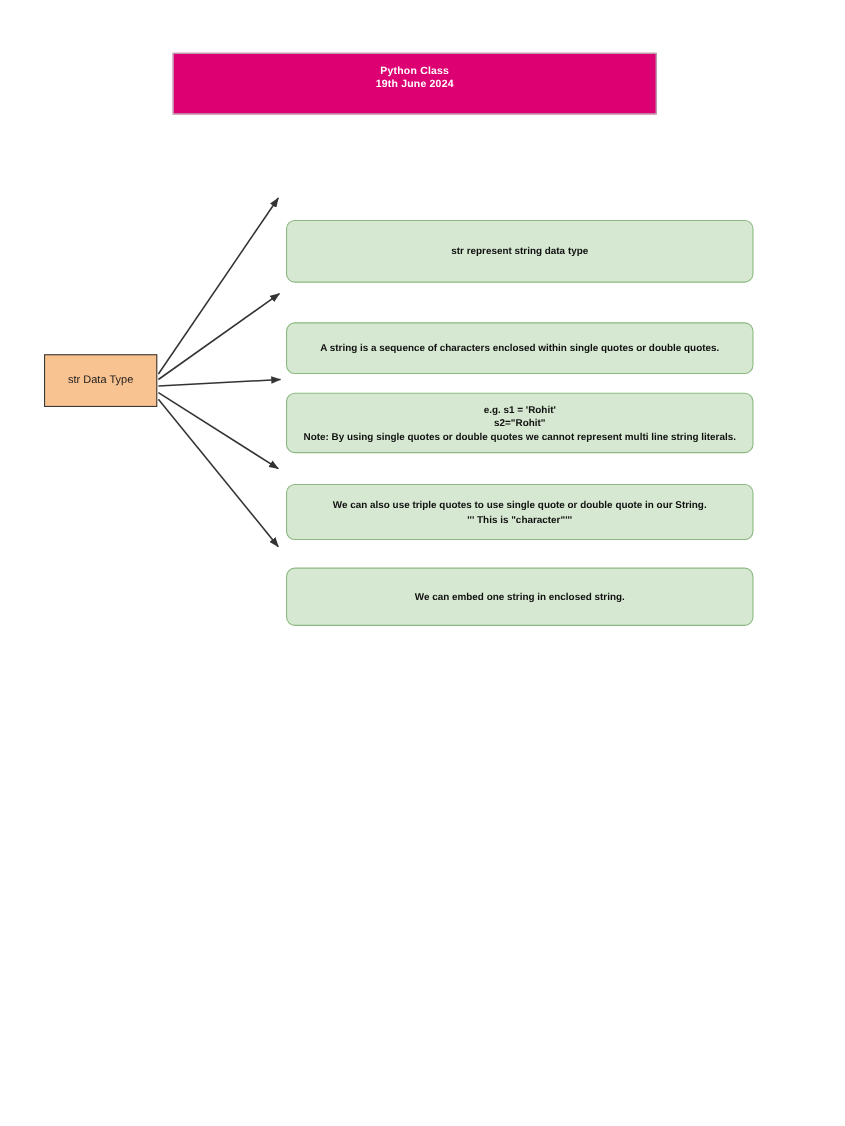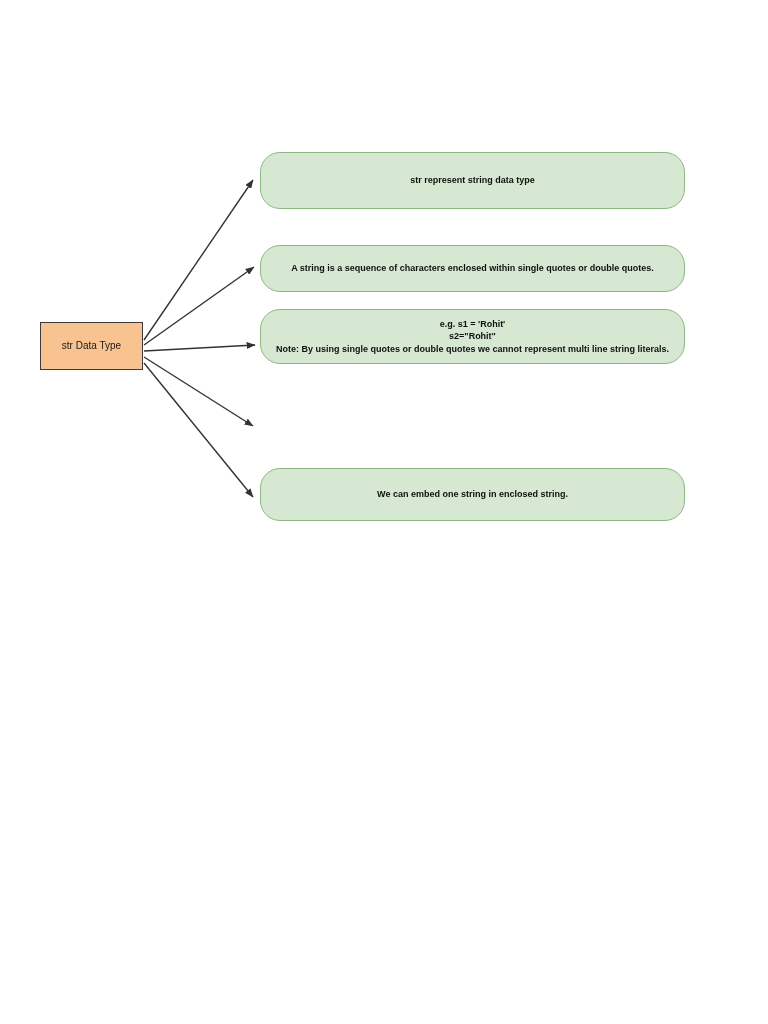--- a/index.html
+++ b/index.html
@@ -68,26 +68,27 @@
     line-height: 12px;
   }
 
   
   .leaf {
     position: absolute;
     left: 260px;
     width: 425px;
     background: #d6e8d1;
     border: 1px solid #8cb982;
-    border-radius: 20px;
+    border-radius: 8px;
     box-sizing: border-box;
     display: flex;
     align-items: center;
     justify-content: center;
     padding: 20px 8px;
+    margin-top: 48px;
   }
   .leaf-text {
     font-size: 9px;
     font-weight: bold;
     color: #101010;
     line-height: 12.5px;
     text-align: center;
     white-space: pre-line;
   }
   .leaf-text.left-align {
@@ -108,20 +109,24 @@
     width: 768px;
     height: 1024px;
     pointer-events: none;
   }
 </style>
 </head>
 <body>
 
 <div class="page">
 
+  <div class="title-banner">
+    <div class="title-line">Python Class</div>
+    <div class="title-line">19th June 2024</div>
+  </div>
 
   <svg class="connectors" viewBox="0 0 768 1024" width="768" height="1024">
     <defs>
       <marker id="arrowhead" markerWidth="9" markerHeight="7" refX="8.4" refY="3.5" orient="auto" markerUnits="userSpaceOnUse">
         <polygon points="0 0, 9 3.5, 0 7" fill="#333333"></polygon>
       </marker>
     </defs>
     <line x1="144" y1="340" x2="253" y2="180" stroke="#333333" stroke-width="1.4" marker-end="url(#arrowhead)"></line>
     <line x1="144" y1="345" x2="254" y2="267" stroke="#333333" stroke-width="1.4" marker-end="url(#arrowhead)"></line>
     <line x1="144" y1="351" x2="255" y2="345" stroke="#333333" stroke-width="1.4" marker-end="url(#arrowhead)"></line>
@@ -140,18 +145,22 @@
   <div class="leaf" id="leaf-1">
     <span class="leaf-text left-align">A  string is a sequence of characters enclosed within single quotes or double quotes.</span>
   </div>
 
   <div class="leaf" id="leaf-2">
     <span class="leaf-text">e.g. s1 = 'Rohit'
 s2="Rohit"
 Note: By using single quotes or double quotes we cannot represent multi line string literals.</span>
   </div>
 
+  <div class="leaf" id="leaf-3">
+    <span class="leaf-text">We can also use triple quotes to use single quote or double quote in our String.
+''' This is "character"'''</span>
+  </div>
 
   <div class="leaf" id="leaf-4">
     <span class="leaf-text">We can embed one string in enclosed string.</span>
   </div>
 
 </div>
 
 </body></html>

